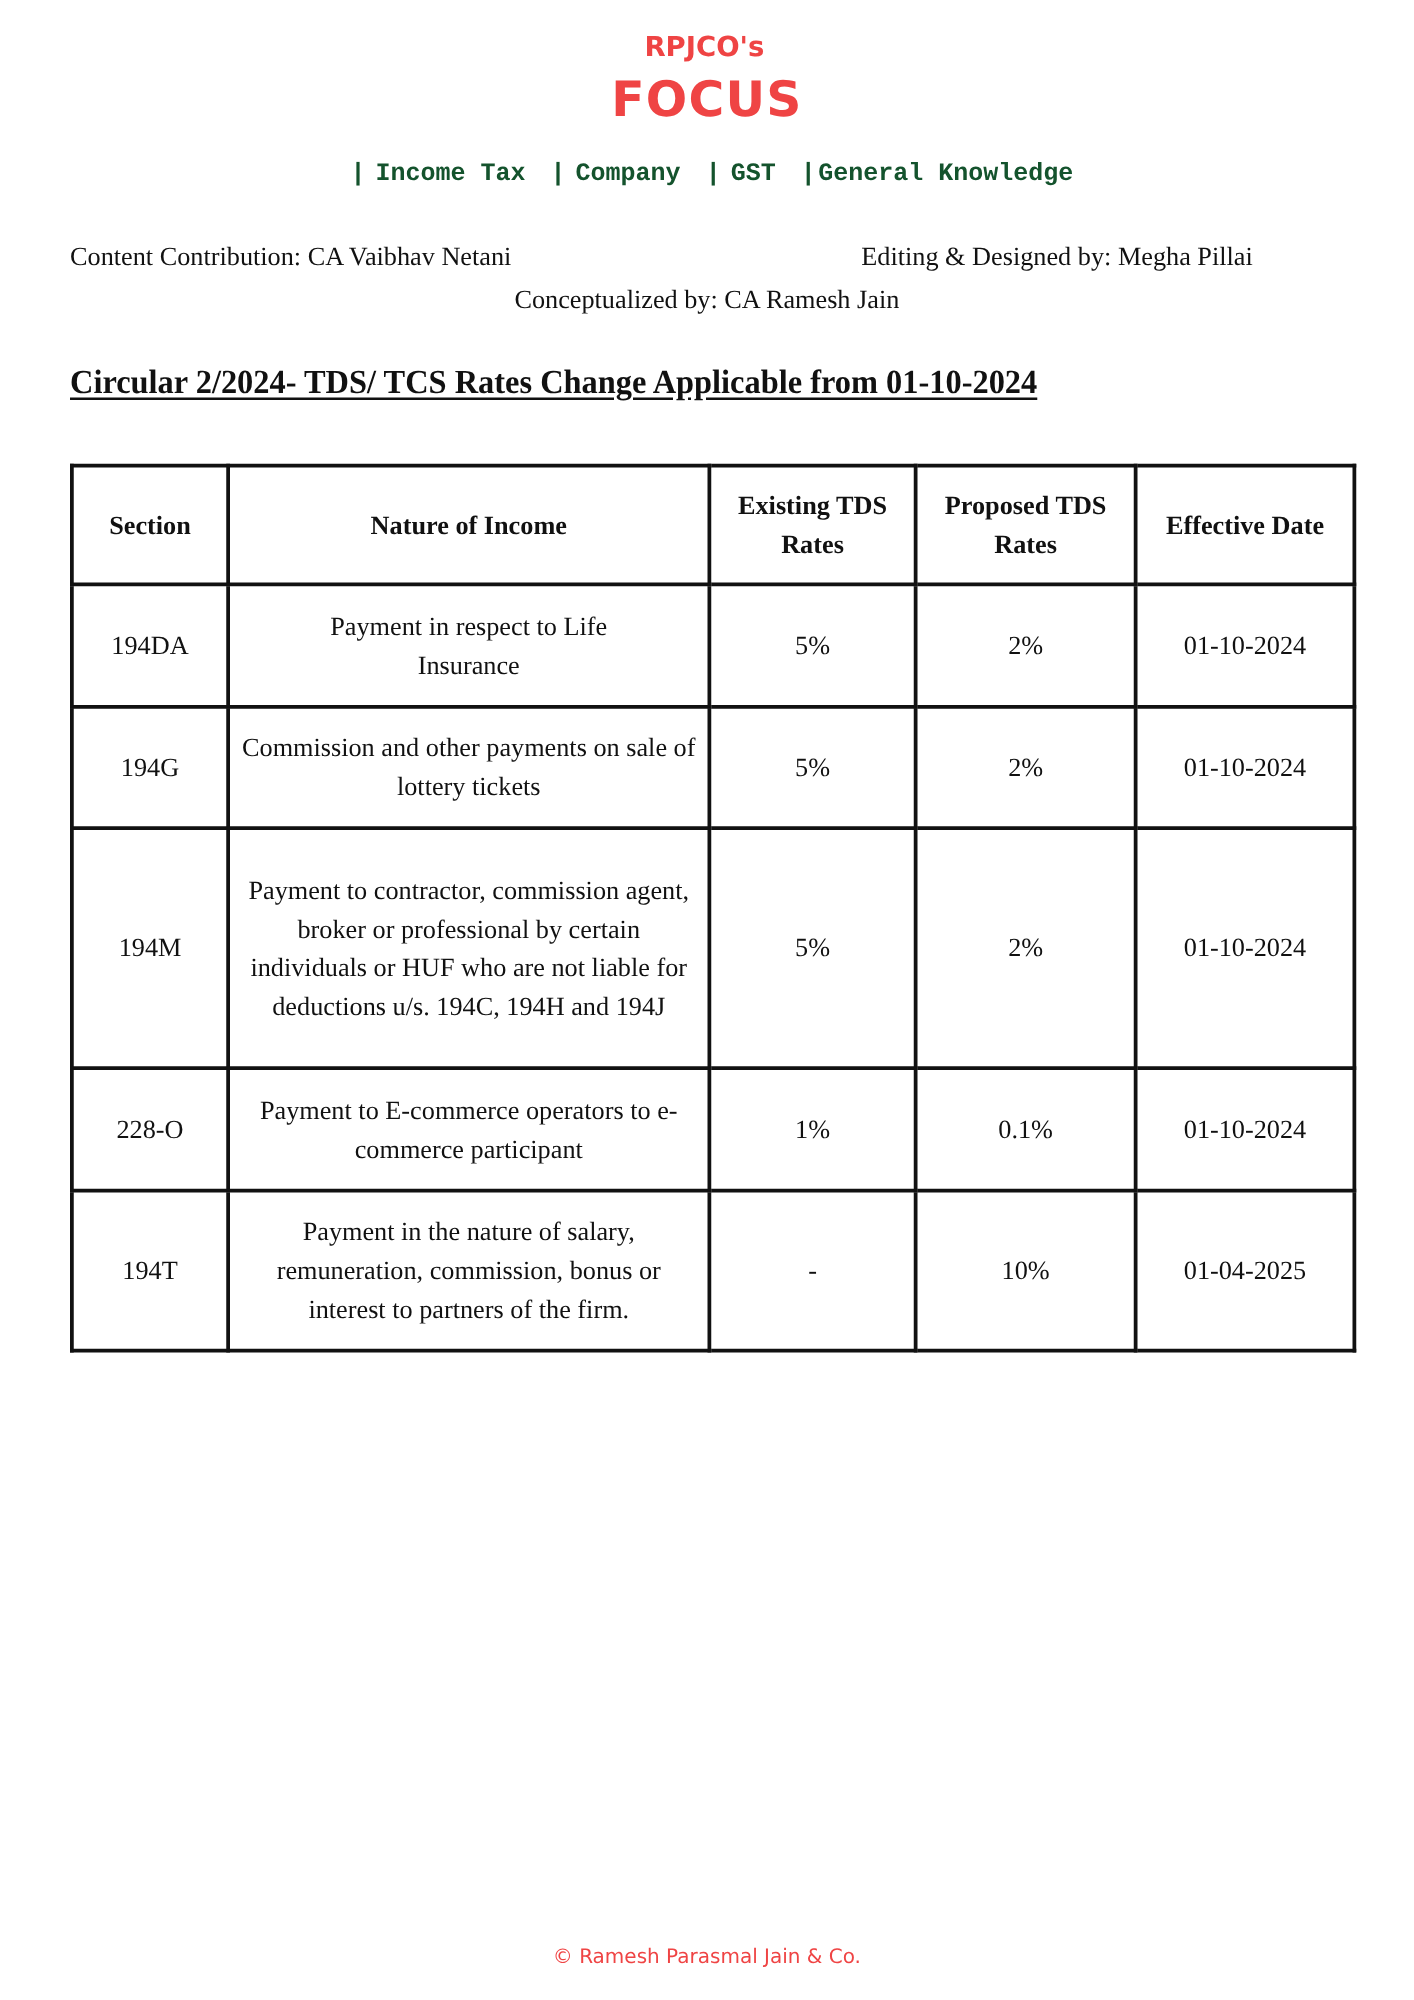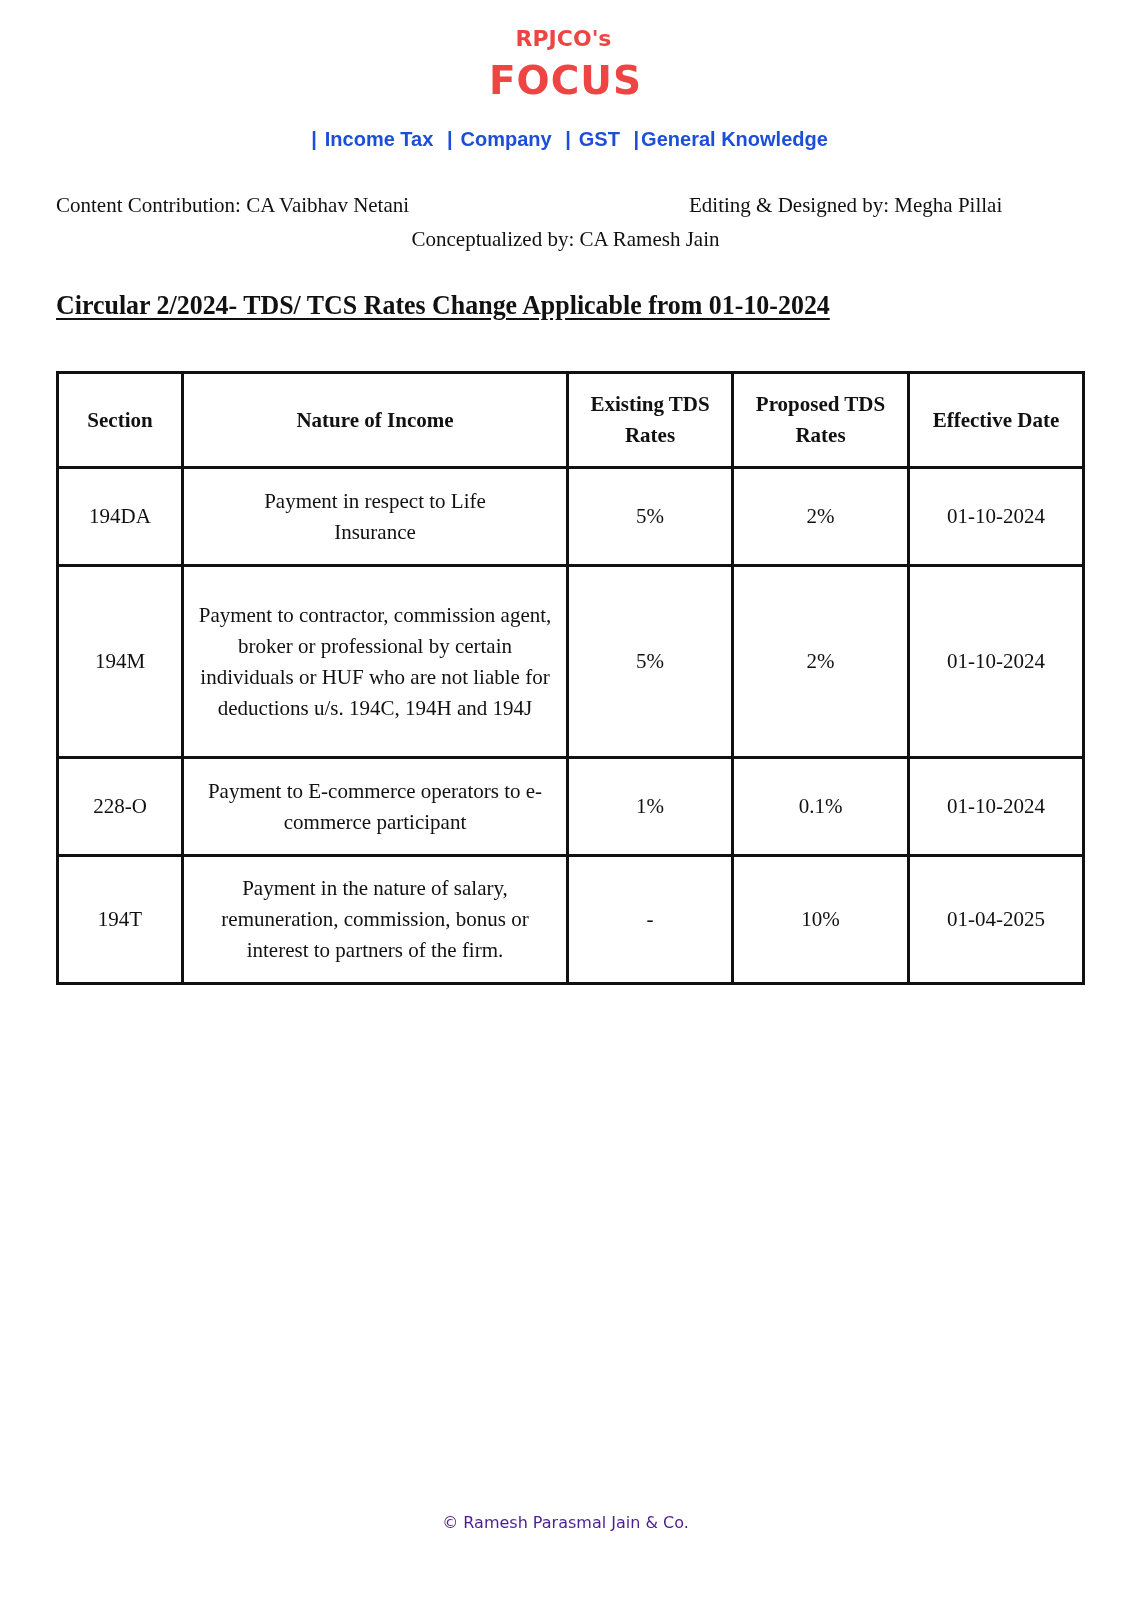--- a/index.html
+++ b/index.html
@@ -36,24 +36,24 @@
       line-height: 62px;
       letter-spacing: 1px;
       transform: scaleY(1.0);
     }
     .nav {
       position: absolute;
       top: 128px;
       left: 0;
       width: 1131px;
       text-align: center;
-      font-family: Liberation Sans, sans-serif;
+      font-family: Liberation Mono, monospace;
       font-weight: bold;
       font-size: 20px;
-      color: #1d4ed8;
+      color: #14532d;
       white-space: nowrap;
     }
     .nav .sep {
       margin: 0 8px;
       font-weight: bold;
     }
     .nav .item {
       cursor: pointer;
     }
     .credit {
@@ -97,24 +97,24 @@
       font-weight: bold;
       height: 92px;
       font-size: 21px;
     }
     table.rates td.italic { font-style: italic; }
     .footer {
       position: absolute;
       left: 0;
       width: 1131px;
       text-align: center;
-      top: 1513px;
+      top: 1555px;
       font-family: "DejaVu Sans", sans-serif;
       font-size: 16px;
-      color: #4c1d95;
+      color: #ef4444;
     }
   </style>
 </head>
 <body>
 
 <div class="brand brand-small">RPJCO's</div>
 <div class="brand brand-big">FOCUS</div>
 
 <div class="nav">
   <span class="sep">|</span><span class="item">Income Tax</span>
@@ -147,20 +147,27 @@
     </tr>
   </thead>
   <tbody>
     <tr style="height:98px">
       <td>194DA</td>
       <td style="padding:0 60px">Payment in respect to Life Insurance</td>
       <td>5%</td>
       <td>2%</td>
       <td>01-10-2024</td>
     </tr>
+    <tr style="height:97px">
+      <td>194G</td>
+      <td style="padding:0 6px">Commission and other payments on sale of lottery tickets</td>
+      <td>5%</td>
+      <td>2%</td>
+      <td>01-10-2024</td>
+    </tr>
     <tr style="height:192px">
       <td>194M</td>
       <td style="padding:0 8px">Payment to contractor, commission agent, broker or professional by certain individuals or HUF who are not liable for deductions u/s. 194C, 194H and 194J</td>
       <td>5%</td>
       <td>2%</td>
       <td>01-10-2024</td>
     </tr>
     <tr style="height:98px">
       <td>228-O</td>
       <td style="padding:0 14px">Payment to E-commerce operators to e-commerce participant</td>

